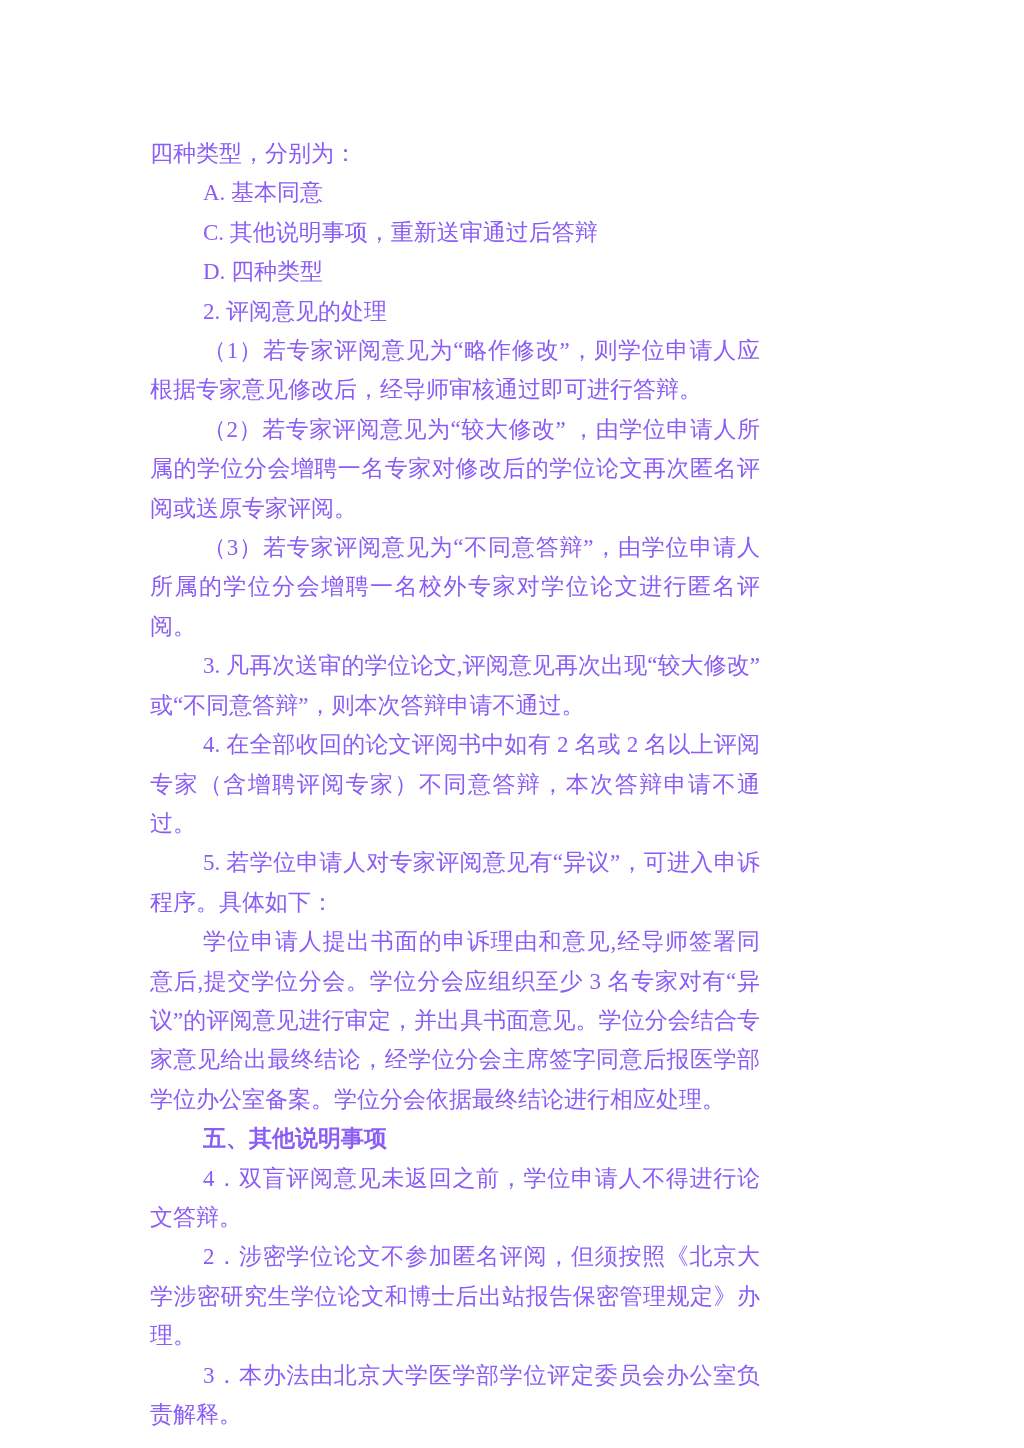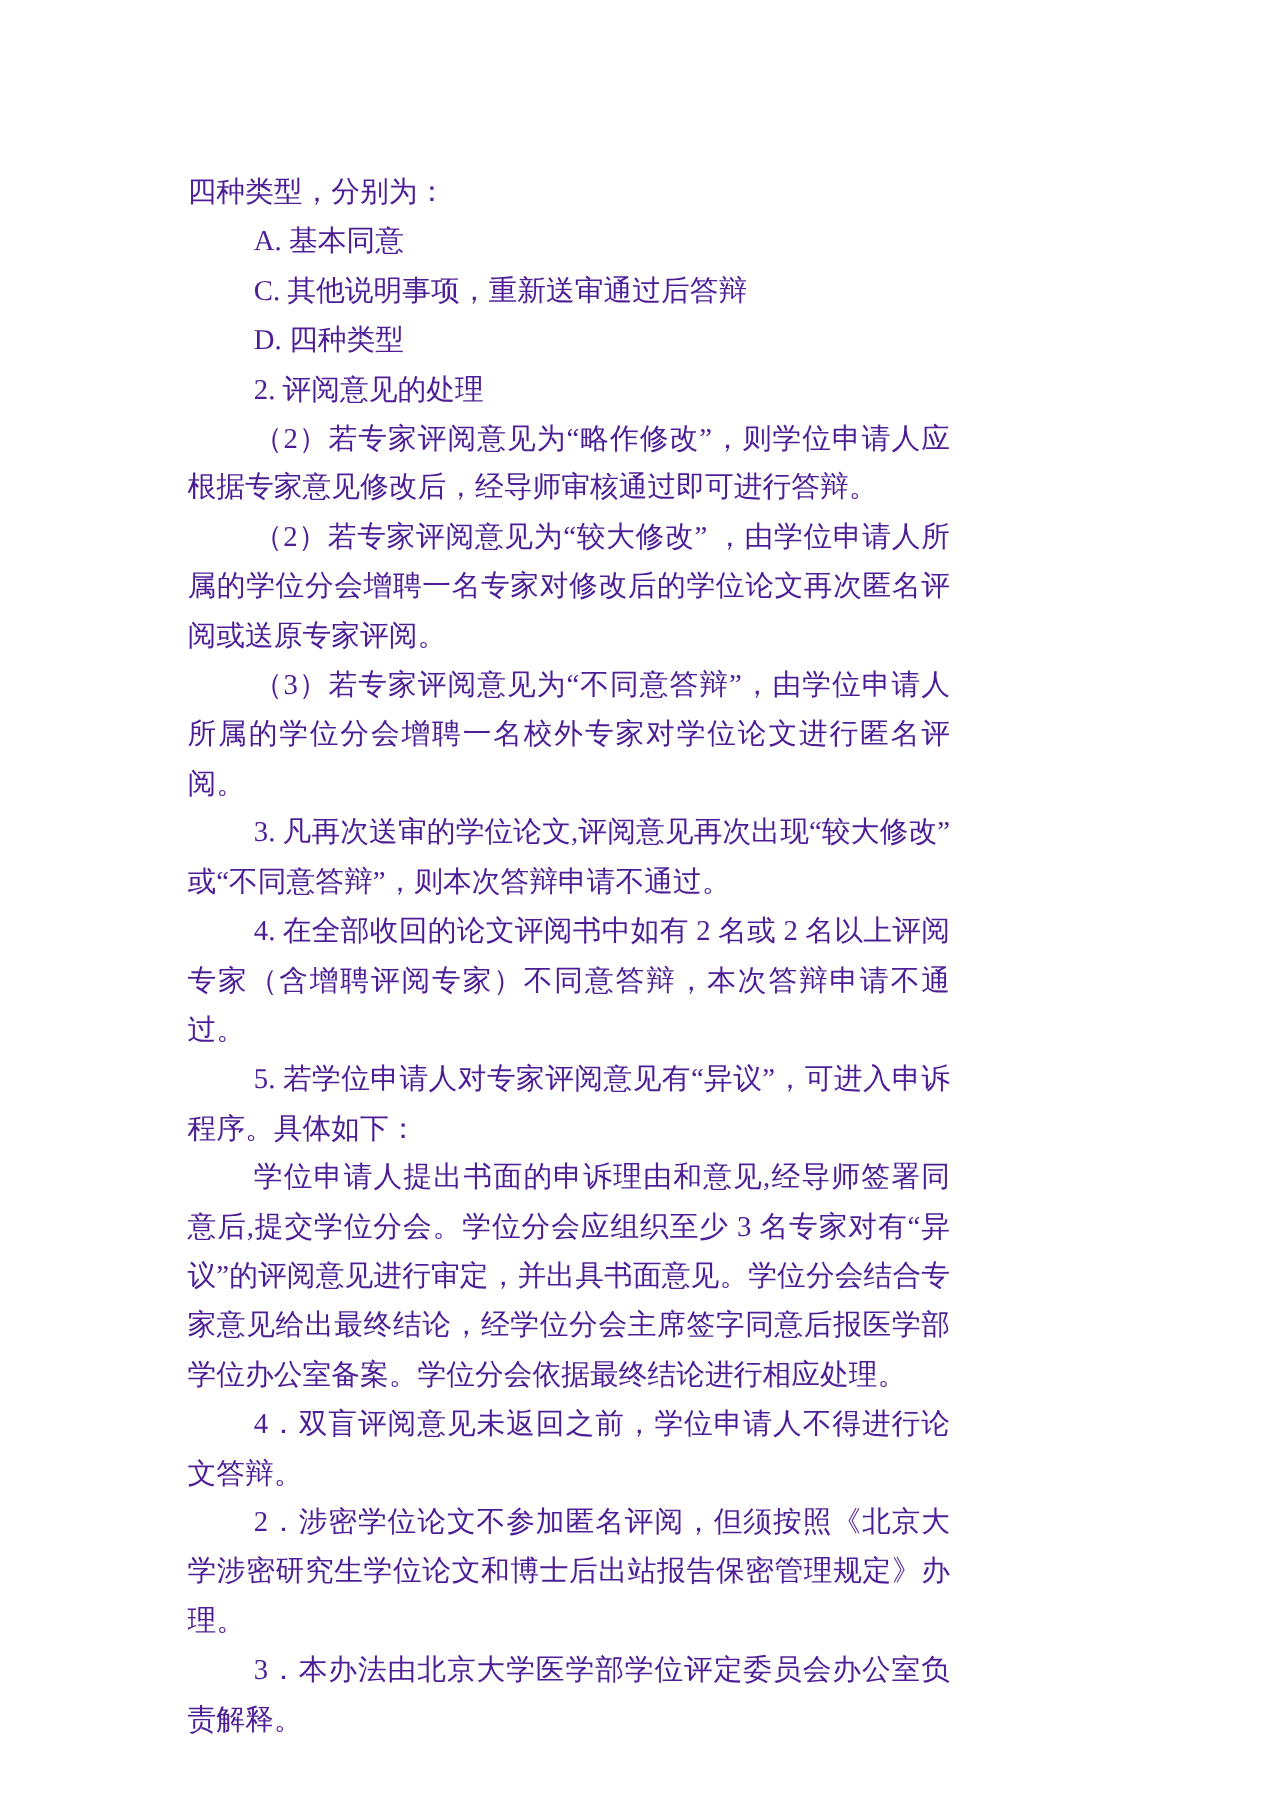--- a/index.html
+++ b/index.html
@@ -10,21 +10,21 @@
   .page {
     position: relative;
     width: 911px;
     height: 1448px;
     box-sizing: border-box;
     background: #ffffff;
     padding: 134px 151px 0 150px;
     font-family: "Liberation Serif", "DejaVu Serif", serif;
     font-size: 23px;
     line-height: 39.4px;
-    color: #4c1d95;
+    color: #8b5cf6;
     overflow: hidden;
   }
   .page p {
     margin: 0;
     padding: 0;
     text-align: justify;
     text-justify: inter-character;
   }
   
   .cont { text-indent: 0; }
@@ -45,25 +45,26 @@
 <body>
 
 <div class="page">
   <p class="cont">四种类型，分别为：</p>
 
   <p class="opt">A. 基本同意</p>
   <p class="opt">C. 其他说明事项，重新送审通过后答辩</p>
   <p class="opt">D. 四种类型</p>
 
   <p class="opt">2. 评阅意见的处理</p>
-  <p class="body">（2）若专家评阅意见为“略作修改”，则学位申请人应根据专家意见修改后，经导师审核通过即可进行答辩。</p>
+  <p class="body">（1）若专家评阅意见为“略作修改”，则学位申请人应根据专家意见修改后，经导师审核通过即可进行答辩。</p>
   <p class="body">（2）若专家评阅意见为“较大修改” ，由学位申请人所属的学位分会增聘一名专家对修改后的学位论文再次匿名评阅或送原专家评阅。</p>
   <p class="body">（3）若专家评阅意见为“不同意答辩”，由学位申请人所属的学位分会增聘一名校外专家对学位论文进行匿名评阅。</p>
 
   <p class="body">3. 凡再次送审的学位论文,评阅意见再次出现“较大修改”或“不同意答辩”，则本次答辩申请不通过。</p>
   <p class="body">4. 在全部收回的论文评阅书中如有 2 名或 2 名以上评阅专家（含增聘评阅专家）不同意答辩，本次答辩申请不通过。</p>
   <p class="body">5. 若学位申请人对专家评阅意见有“异议”，可进入申诉程序。具体如下：</p>
   <p class="body">学位申请人提出书面的申诉理由和意见,经导师签署同意后,提交学位分会。学位分会应组织至少 3 名专家对有“异议”的评阅意见进行审定，并出具书面意见。学位分会结合专家意见给出最终结论，经学位分会主席签字同意后报医学部学位办公室备案。学位分会依据最终结论进行相应处理。</p>
 
+  <p class="heading">五、其他说明事项</p>
   <p class="body">4．双盲评阅意见未返回之前，学位申请人不得进行论文答辩。</p>
   <p class="body">2．涉密学位论文不参加匿名评阅，但须按照《北京大学涉密研究生学位论文和博士后出站报告保密管理规定》办理。</p>
   <p class="body">3．本办法由北京大学医学部学位评定委员会办公室负责解释。</p>
 </div>
 
 </body></html>

